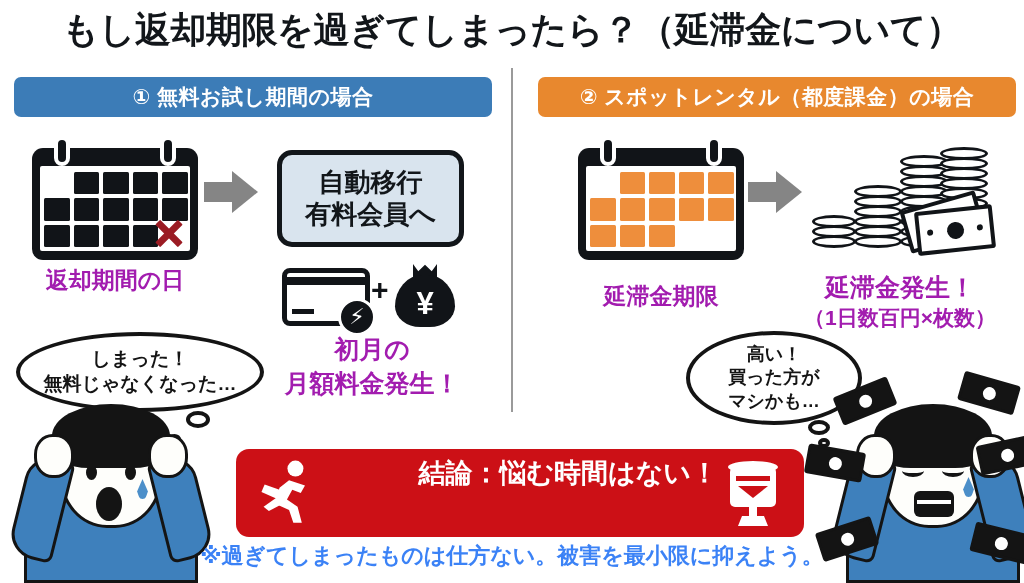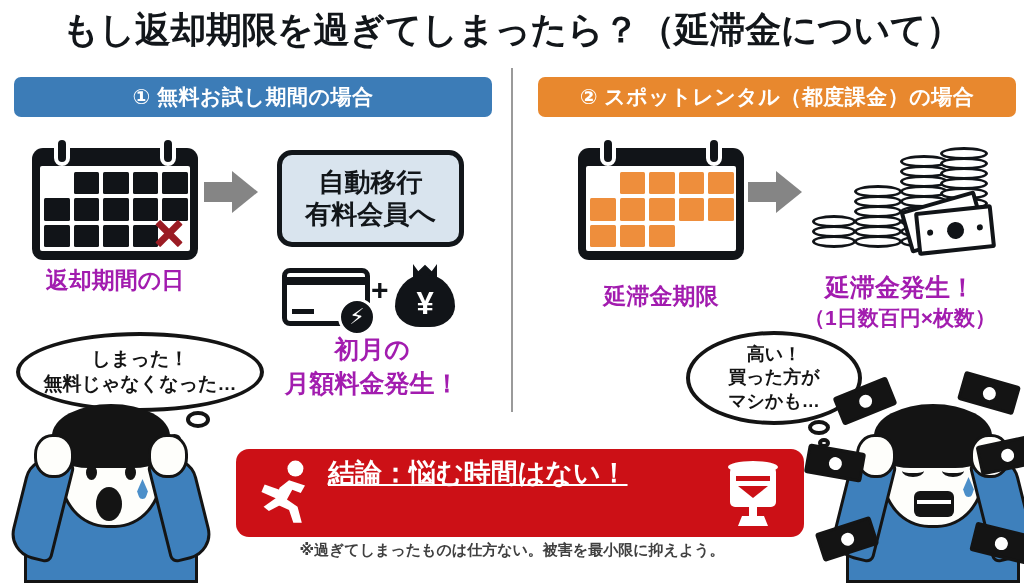--- a/index.html
+++ b/index.html
@@ -261,32 +261,32 @@
     position: absolute; left: 236px; top: 449px;
     width: 568px; height: 88px;
     background: #CC1016; border-radius: 13px;
     display: flex; align-items: center;
   }
   .runner {
     position: absolute; left: 18px; top: 10px; width: 68px; height: 68px;
   }
   .banner-text {
     position: absolute; left: 92px; top: 8px; width: 390px;
-    text-align: left; color: #ffffff;
-    font-weight: 700; line-height: 1.22; text-decoration: underline;
+    text-align: right; color: #ffffff;
+    font-weight: 700; line-height: 1.22;
   }
   .line1 { font-size: 27px; white-space: nowrap; }
   .line2 { font-size: 28px; white-space: nowrap; }
   .hl { color: #F6E4A8; }
   .postbox { position: absolute; right: 20px; top: 11px; width: 62px; height: 66px; }
 
   .footnote {
     position: absolute; left: 0; top: 541px; width: 1024px;
-    text-align: center; font-size: 15px; font-weight: 700;
-    color: #404040; white-space: nowrap;
+    text-align: center; font-size: 22px; font-weight: 700;
+    color: #3b82f6; white-space: nowrap;
   }
 </style>
 </head>
 <body>
 
 <div class="stage">
 
   <div class="title">もし返却期限を過ぎてしまったら？（延滞金について）</div>
 
   <div class="pill pill-right">② スポットレンタル（都度課金）の場合</div>

